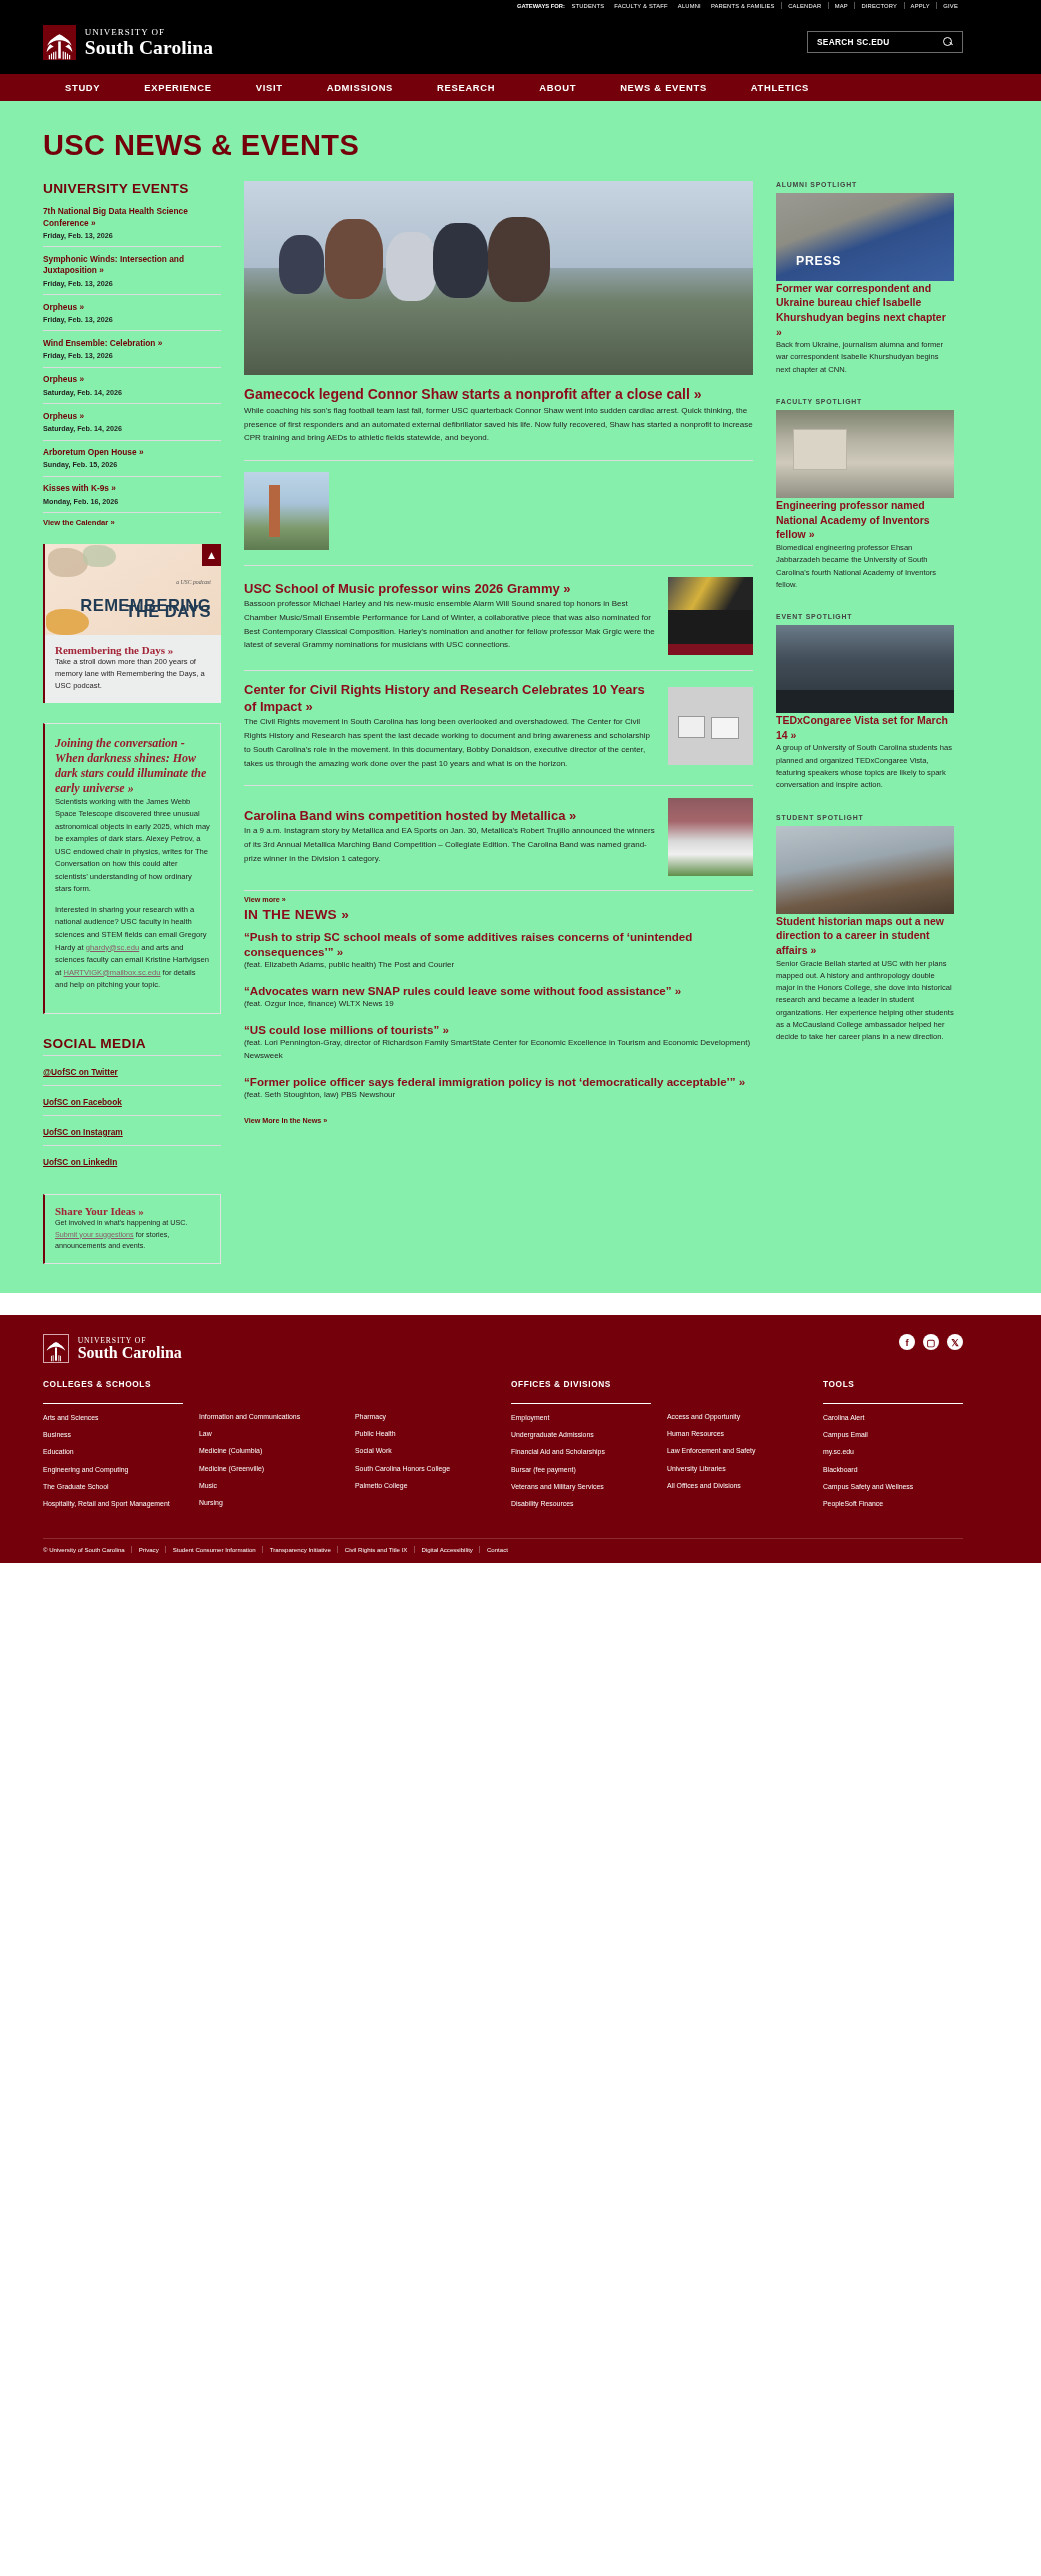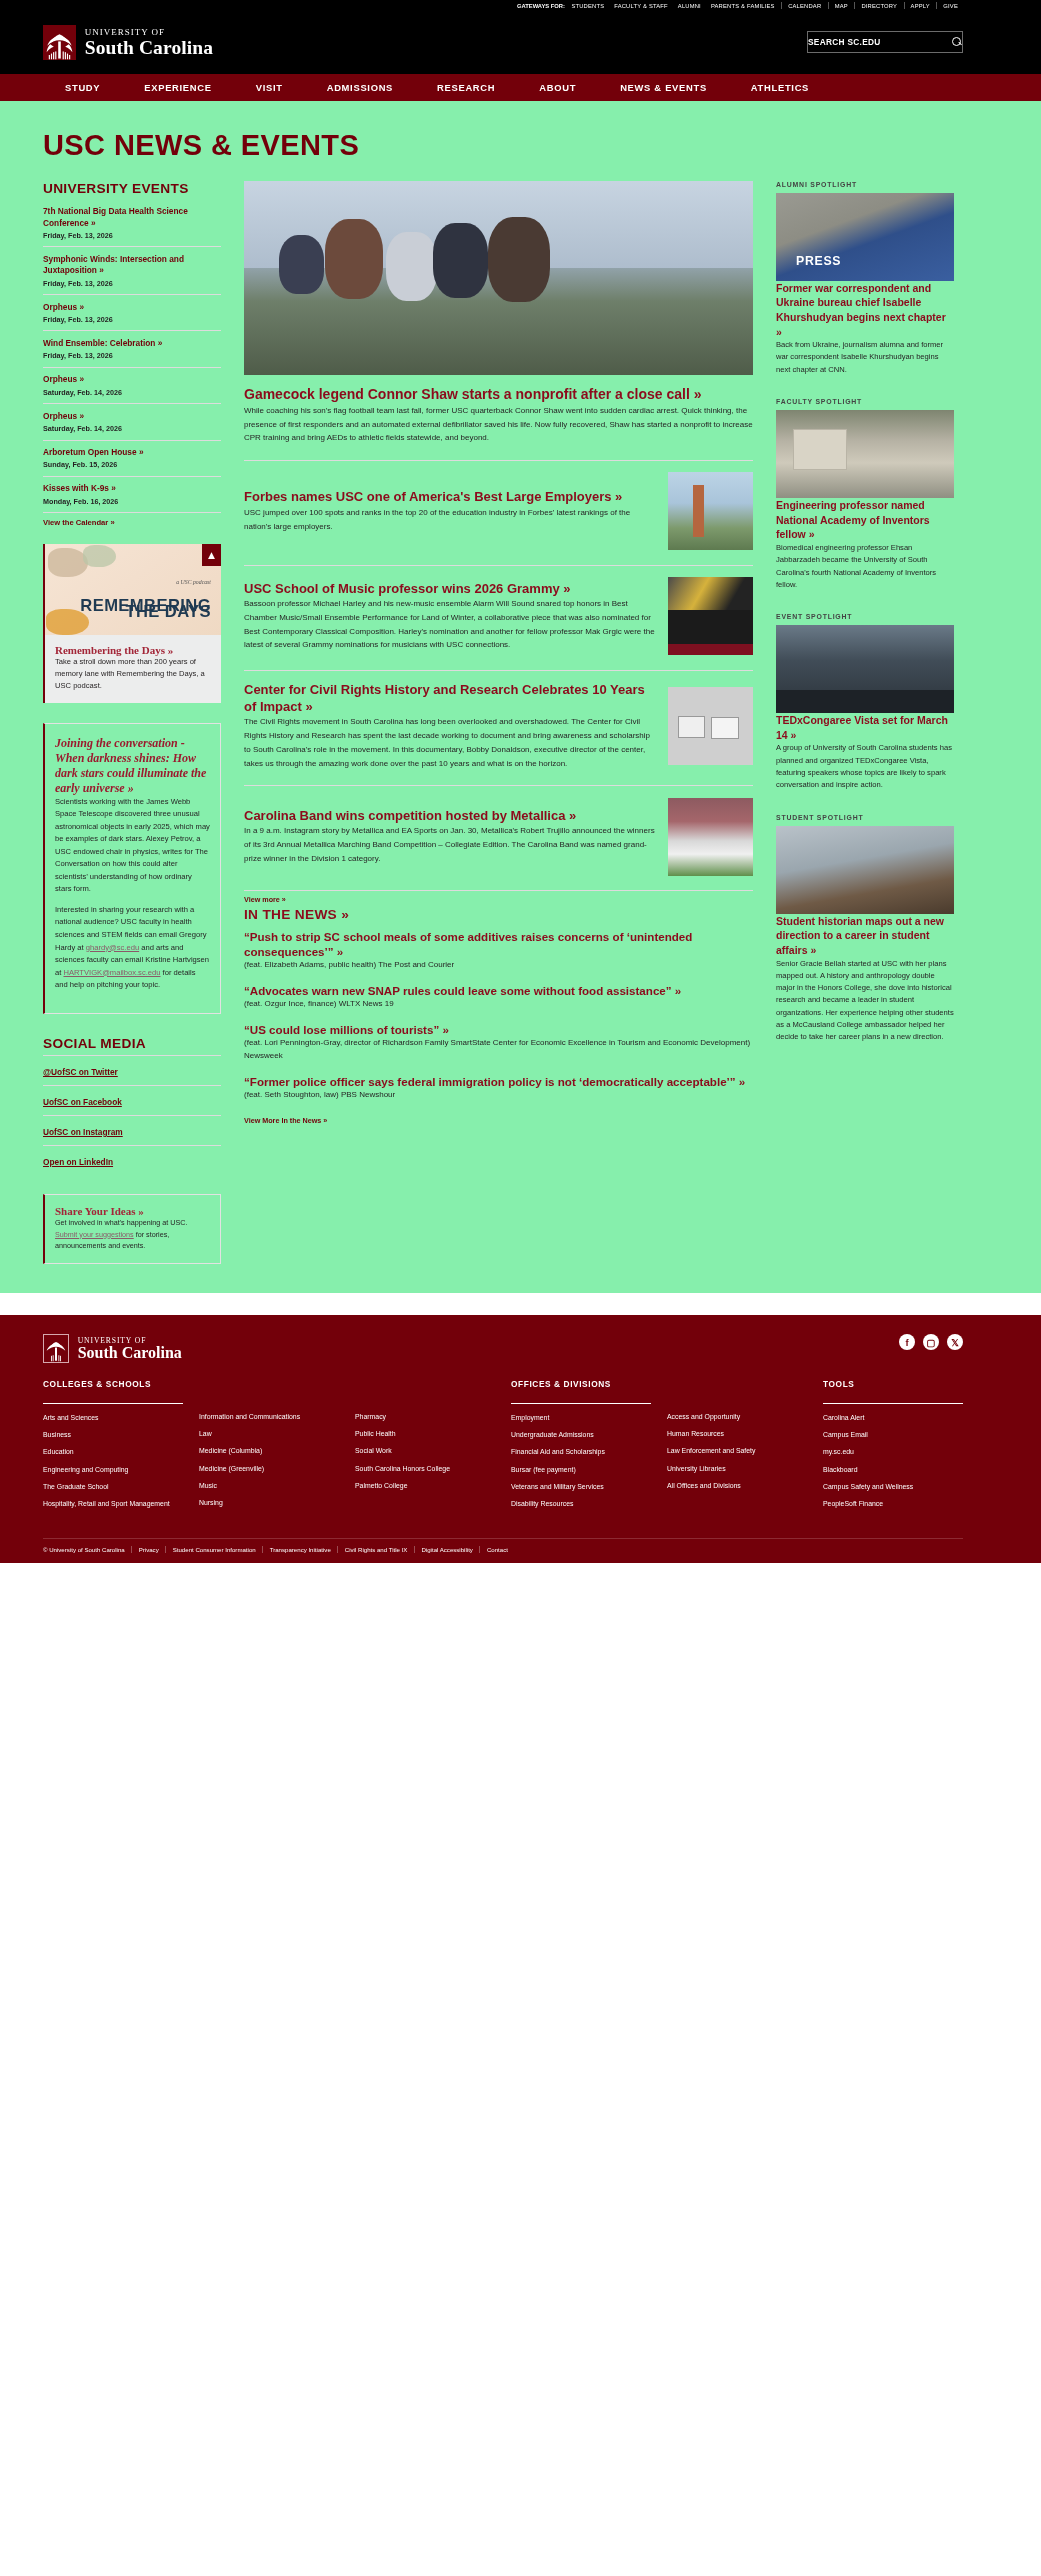--- a/index.html
+++ b/index.html
@@ -58,21 +58,21 @@
   }
   .logo-line2 {
     color:#fff; font-size: 19.5px; letter-spacing: 0.1px; margin-top:1.4px;
     font-family: "Liberation Serif", serif; font-weight:700;
   }
   .search-box {
     position:absolute; right:78px; top: 19px;
     width: 156px; height: 22px;
     border: 0.7px solid #6b6b6b;
     display:flex; align-items:center; justify-content:space-between;
-    padding: 0 0;
+    padding: 0 9px;
     background:#000;
   }
   .search-box .ph {
     color:#fff; font-size:8.3px; font-weight:bold; letter-spacing:0.3px;
     font-family: "Liberation Sans Narrow","Liberation Sans",sans-serif;
   }
   .search-ico { width:10px; height:10px; position:relative; }
   .search-ico::before {
     content:""; position:absolute; left:0; top:0; width:7.2px; height:7.2px;
     border:1.2px solid #fff; border-radius:50%;
@@ -423,21 +423,21 @@
         <a class="conv-title"><span>Joining the conversation - When darkness shines: How dark stars could illuminate the early universe</span> <span>»</span></a>
         <p class="conv-p">Scientists working with the James Webb Space Telescope discovered three unusual astronomical objects in early 2025, which may be examples of dark stars. Alexey Petrov, a USC endowed chair in physics, writes for The Conversation on how this could alter scientists’ understanding of how ordinary stars form.</p>
         <p class="conv-p"><span>Interested in sharing your research with a national audience? USC faculty in health sciences and STEM fields can email Gregory Hardy at </span><a>ghardy@sc.edu</a><span> and arts and sciences faculty can email Kristine Hartvigsen at </span><a>HARTVIGK@mailbox.sc.edu</a><span> for details and help on pitching your topic.</span></p>
       </div>
 
       
       <div class="col-head social-head">SOCIAL MEDIA</div>
       <div class="social-item"><a>@UofSC on Twitter</a></div>
       <div class="social-item"><a>UofSC on Facebook</a></div>
       <div class="social-item"><a>UofSC on Instagram</a></div>
-      <div class="social-item"><a>Open on LinkedIn</a></div>
+      <div class="social-item"><a>UofSC on LinkedIn</a></div>
 
       
       <div class="ideas-card">
         <a class="ideas-title"><span>Share Your Ideas</span> <span>»</span></a>
         <div class="ideas-text"><span>Get involved in what's happening at USC. </span><a>Submit your suggestions</a><span> for stories, announcements and events.</span></div>
       </div>
     </aside>
 
     <main>
       <div class="hero-img">
@@ -453,24 +453,20 @@
         <div class="story-flex">
           <div class="story-main">
             <a class="story-title lg"><span>Gamecock legend Connor Shaw starts a nonprofit after a close call</span> <span>»</span></a>
             <div class="story-text">While coaching his son's flag football team last fall, former USC quarterback Connor Shaw went into sudden cardiac arrest. Quick thinking, the presence of first responders and an automated external defibrillator saved his life. Now fully recovered, Shaw has started a nonprofit to increase CPR training and bring AEDs to athletic fields statewide, and beyond.</div>
           </div>
         </div>
       </article>
 
       <article class="story">
         <div class="story-flex">
-          <div class="story-main">
-            <a class="story-title"><span>Forbes names USC one of America's Best Large Employers</span> <span>»</span></a>
-            <div class="story-text">USC jumped over 100 spots and ranks in the top 20 of the education industry in Forbes' latest rankings of the nation's large employers.</div>
-          </div>
           <div class="thumb t-forbes"></div>
         </div>
       </article>
 
       <article class="story">
         <div class="story-flex">
           <div class="story-main">
             <a class="story-title"><span>USC School of Music professor wins 2026 Grammy</span> <span>»</span></a>
             <div class="story-text">Bassoon professor Michael Harley and his new-music ensemble Alarm Will Sound snared top honors in Best Chamber Music/Small Ensemble Performance for Land of Winter, a collaborative piece that was also nominated for Best Contemporary Classical Composition. Harley's nomination and another for fellow professor Mak Grgic were the latest of several Grammy nominations for musicians with USC connections.</div>
           </div>

